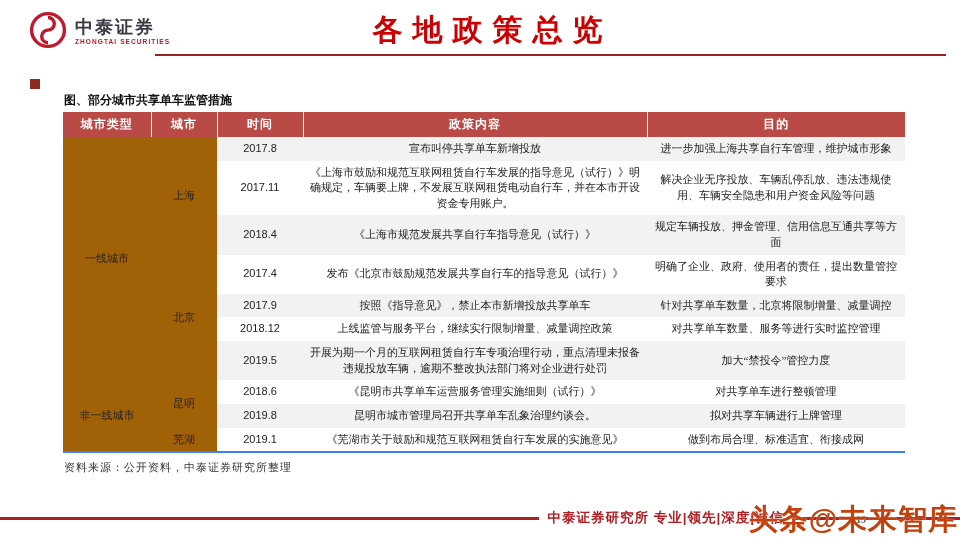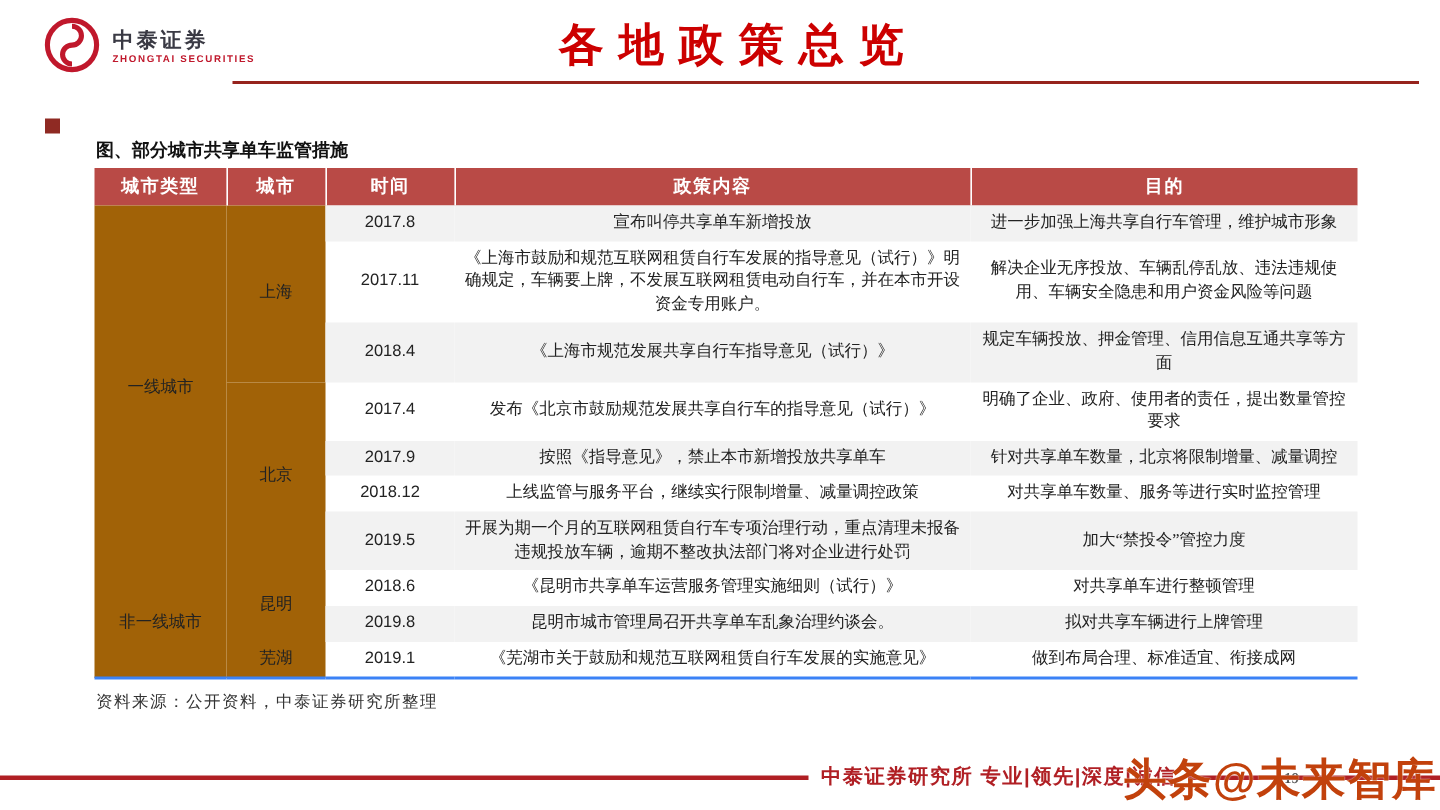--- a/index.html
+++ b/index.html
@@ -3,22 +3,22 @@
 <meta charset="utf-8">
 <style>
   html,body{margin:0;padding:0;background:#ffffff;}
   .page{position:relative;width:960px;height:540px;background:#ffffff;overflow:hidden;
         font-family:"Liberation Serif","DejaVu Serif",serif;color:#222;}
 
   
   .hdr{position:relative;height:58px;}
   .logo{position:absolute;left:28px;top:10px;display:flex;align-items:center;gap:7px;}
   .logo-txt{display:flex;flex-direction:column;line-height:1.05;}
-  .logo-cn{font-family:Liberation Mono, monospace;font-weight:bold;
-           font-size:14px;color:#3a3a44;letter-spacing:2px;}
+  .logo-cn{font-family:Liberation Sans, sans-serif;font-weight:bold;
+           font-size:18px;color:#3a3a44;letter-spacing:2px;}
   .logo-en{font-family:"Liberation Sans","DejaVu Sans",sans-serif;font-weight:bold;
            font-size:6.5px;color:#c0182c;letter-spacing:1.1px;margin-top:2px;}
   .title{position:absolute;left:0;right:0;top:10px;text-align:center;
          font-size:30px;font-weight:bold;color:#cc0000;letter-spacing:10px;margin-left:25px;}
   .title-line{position:absolute;left:155px;right:14px;top:54px;height:2px;background:#96231d;}
 
   
   .bullet-row{display:flex;align-items:flex-start;margin:16px 20px 0 30px;}
   .bullet-sq{width:10px;height:10px;background:#8f2a23;margin:5px 18px 0 0;flex:0 0 auto;}
   .bullet-txt{font-size:16px;color:#111;letter-spacing:1px;}

